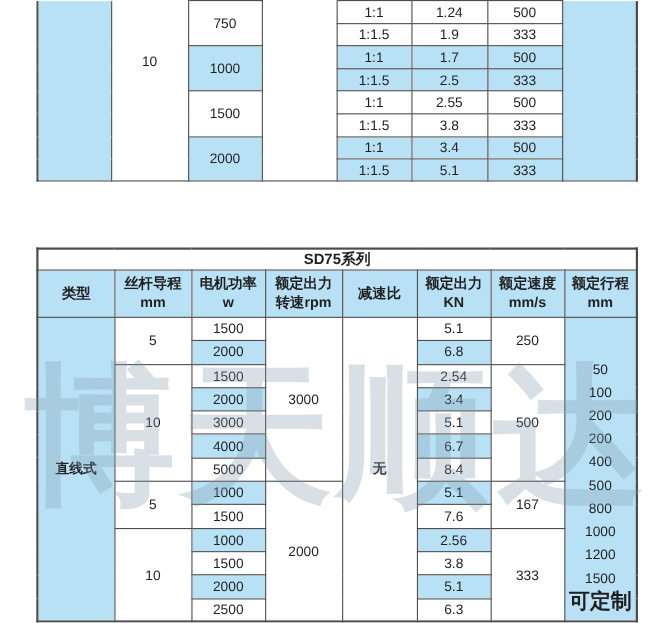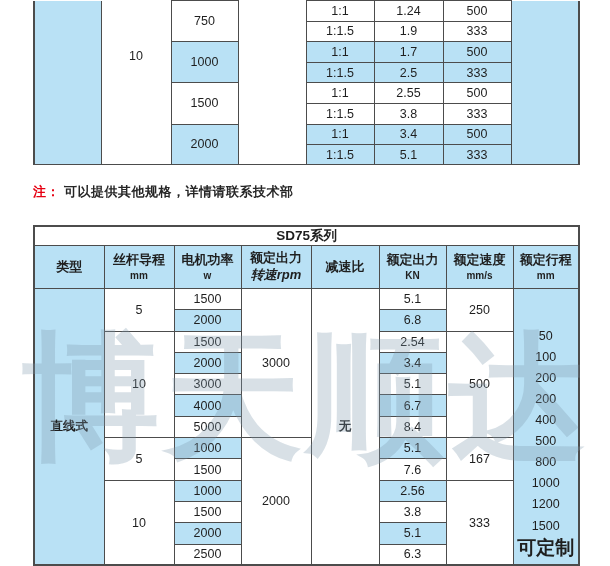--- a/index.html
+++ b/index.html
@@ -25,22 +25,22 @@
   .note { position:absolute; left:33px; top:183px; font-size:13px; font-weight:bold; color:#262626; letter-spacing:0.5px; }
   .note .red { color:#e60012; margin-right:4px; }
 
   
   .bottom-area { position:absolute; left:33px; top:225px; width:547px; }
   table.bottomtable { border:2px solid #4c4c4c; }
   tr.title-row { height:14px; }
   tr.title-row td { font-weight:bold; font-size:13.5px; background:#fff; }
   tr.header-row th { height:42px; background:#b9e1f5; font-weight:bold; font-size:13px; line-height:1.3; }
   tr.header-row .l1, tr.header-row .l2 { display:block; }
-  tr.header-row .l2 { font-size:10px; }
-  tr.header-row .l2.big { font-size:13px;font-style:italic; }
+  tr.header-row .l2 { font-size:13px; }
+  tr.header-row .l2.big { font-size:13px; }
   tr.header-row .l2:empty { display:none; }
   tr.data-row { height:21.3px; }
 
   .stroke-list { display:flex; flex-direction:column; align-items:center;
       padding-top:30px; line-height:21.1px; font-size:12.5px; }
   .stroke-list span { display:block; }
 
   
   .watermark { position:absolute; left:22px; top:328px; z-index:10; pointer-events:none;
       font-size:138px; font-weight:bold; line-height:1; letter-spacing:4px; white-space:nowrap;
@@ -109,23 +109,20 @@
       </tr>
       <tr>
         <td class="blue">1:1.5</td>
         <td class="blue">5.1</td>
         <td class="blue">333</td>
       </tr>
     </tbody>
       </table>
   </div>
 
-  <div class="note">
-    <span class="red">注：</span><span>可以提供其他规格，详情请联系技术部</span>
-  </div>
 
   <div class="bottom-area">
     <table class="spec bottomtable">
       <colgroup>
         <col style="width:70px">
           <col style="width:70px">
           <col style="width:67px">
           <col style="width:70px">
         <col style="width:68px">
           <col style="width:67px">

